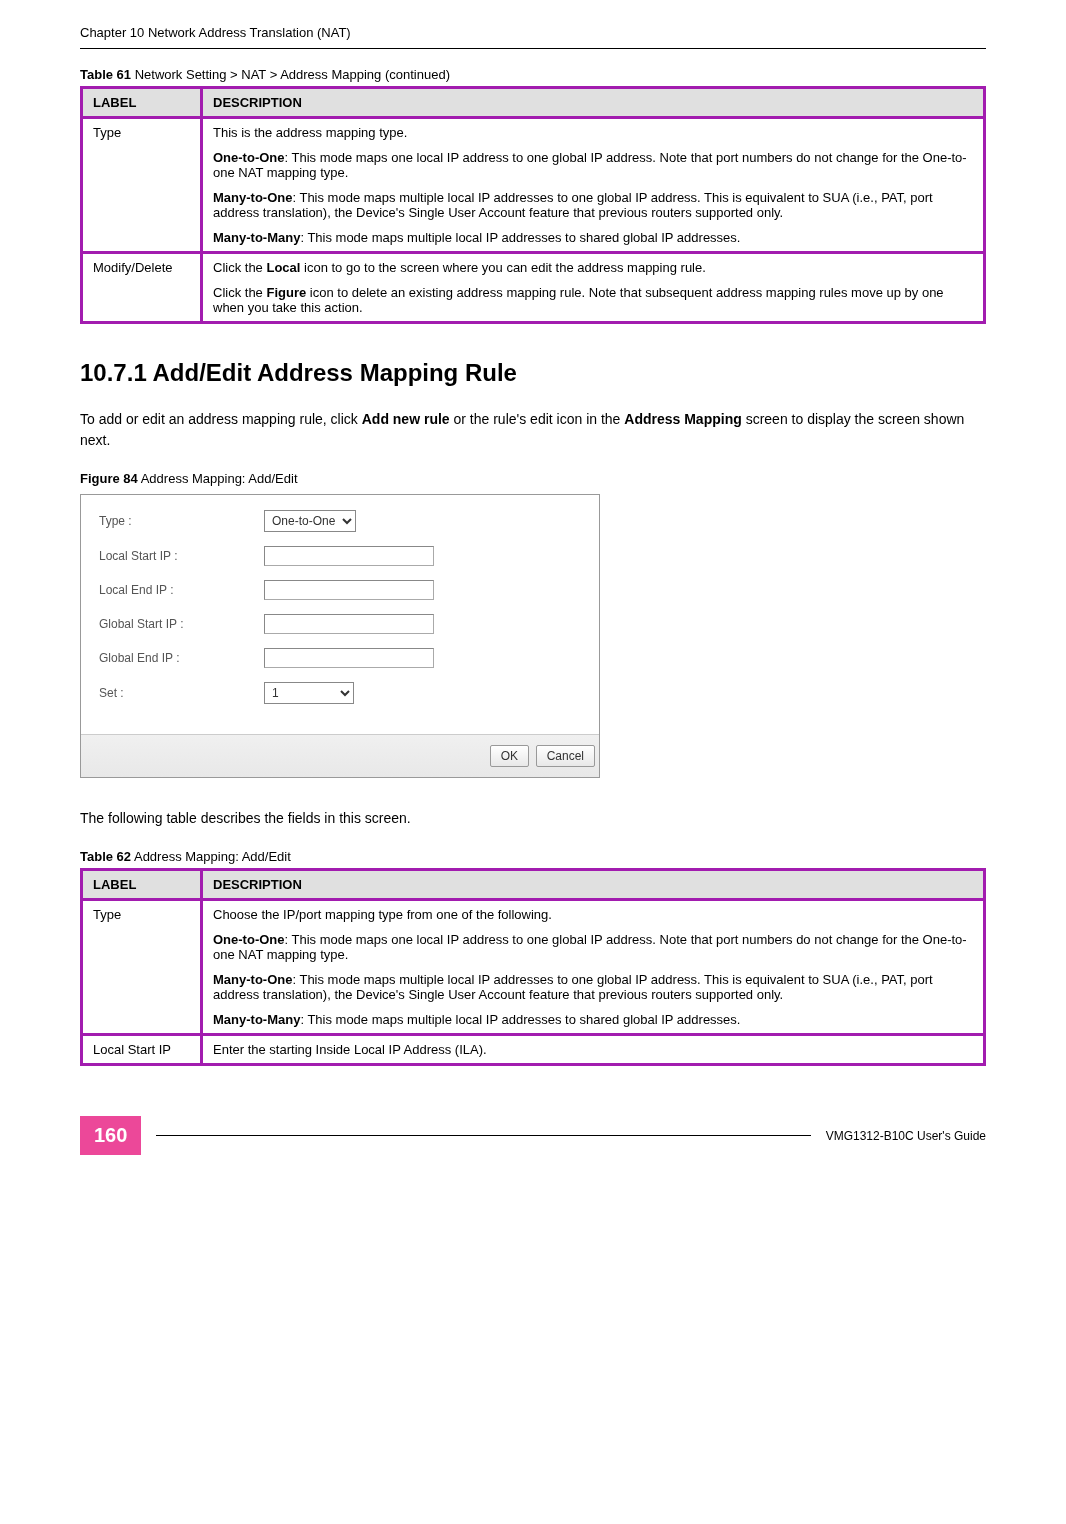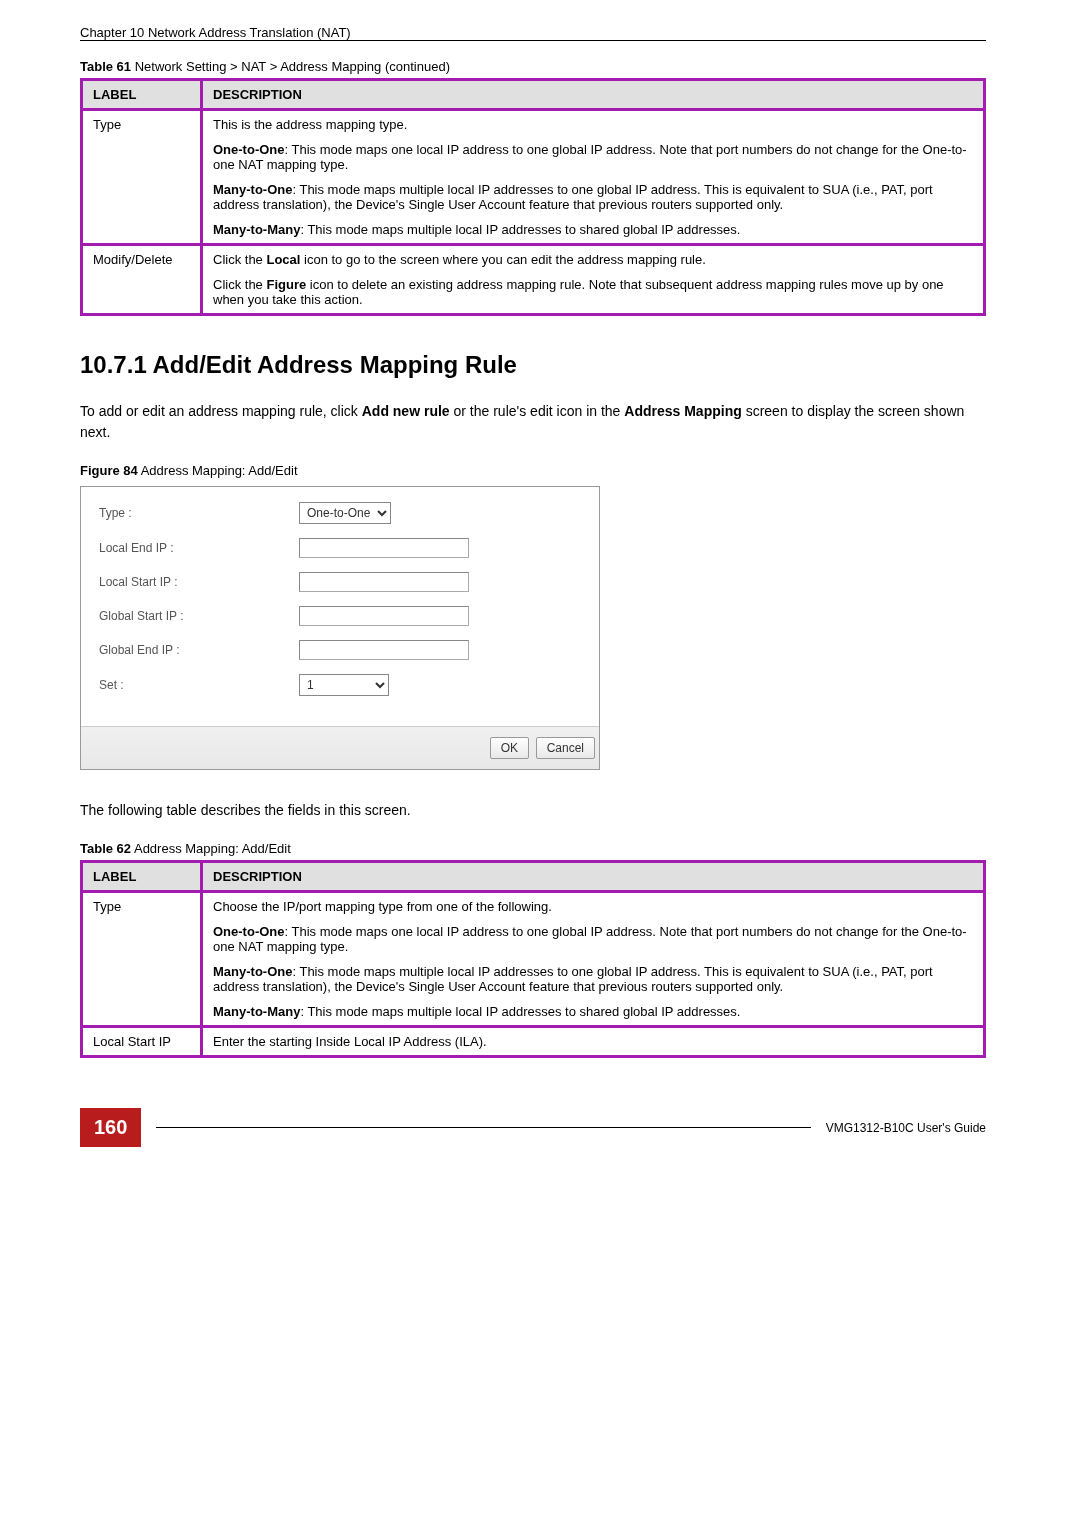--- a/index.html
+++ b/index.html
@@ -10,20 +10,21 @@
     body {
       font-family: Verdana, Arial, sans-serif;
       font-size: 13px;
       color: #000;
       background: #fff;
       width: 1066px;
       padding: 25px 80px 20px 80px;
     }
     .chapter-header {
       font-size: 13px;
+      margin-bottom: 8px;
     }
     .hr-line {
       border: none;
       border-top: 1px solid #000;
       margin-bottom: 18px;
     }
     .table-caption {
       font-size: 13px;
       margin-bottom: 4px;
     }
@@ -77,21 +78,20 @@
       padding: 15px 18px 0 18px;
       margin-bottom: 30px;
       font-family: Arial, sans-serif;
     }
     .form-row {
       display: flex;
       align-items: center;
       margin-bottom: 14px;
       font-size: 12px;
       color: #666;
-      gap: 35px;
     }
     .form-label {
       width: 165px;
       color: #555;
     }
     .form-select {
       border: 1px solid #888;
       padding: 2px 3px;
       font-size: 12px;
       background: #fff;
@@ -128,21 +128,21 @@
       margin-left: 3px;
       border-radius: 2px;
       cursor: pointer;
     }
     .page-footer {
       display: flex;
       align-items: center;
       margin-top: 50px;
     }
     .page-num-box {
-      background: #b91c1c;
+      background: #ec4899;
       color: #fff;
       font-weight: bold;
       font-size: 20px;
       padding: 8px 14px;
       margin-right: 15px;
     }
     .footer-line {
       flex: 1;
       border-top: 1px solid #000;
     }
@@ -196,25 +196,25 @@
 </div>
 
 <div class="figure-box">
   <div class="form-row">
     <span class="form-label">Type :</span>
     <select class="form-select">
       <option>One-to-One</option>
     </select>
   </div>
   <div class="form-row">
+    <span class="form-label">Local Start IP :</span>
+    <input class="form-input" type="text" style="">
+  </div>
+  <div class="form-row">
     <span class="form-label">Local End IP :</span>
-    <input class="form-input" type="text" style="">
-  </div>
-  <div class="form-row">
-    <span class="form-label">Local Start IP :</span>
     <input class="form-input" type="text" style="">
   </div>
   <div class="form-row">
     <span class="form-label">Global Start IP :</span>
     <input class="form-input" type="text" style="">
   </div>
   <div class="form-row">
     <span class="form-label">Global End IP :</span>
     <input class="form-input" type="text" style="">
   </div>

